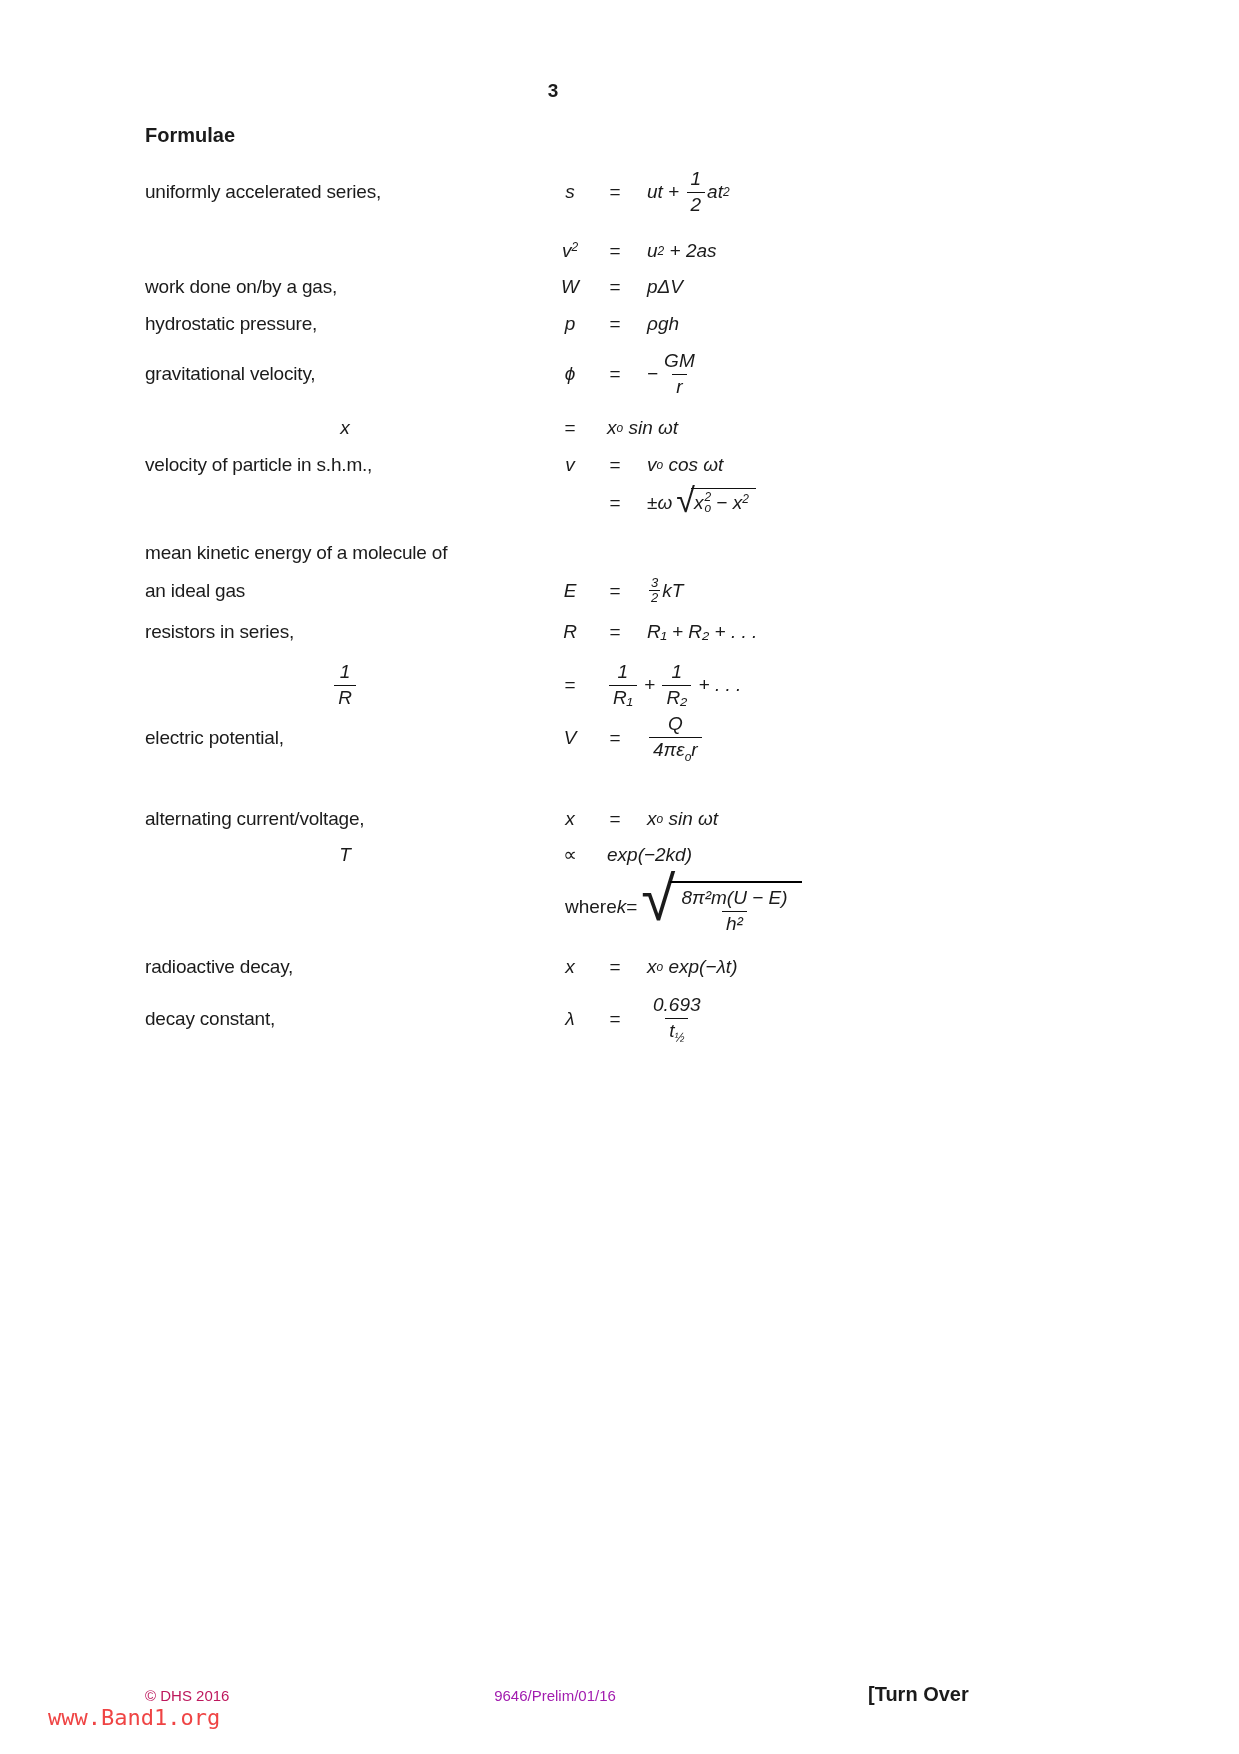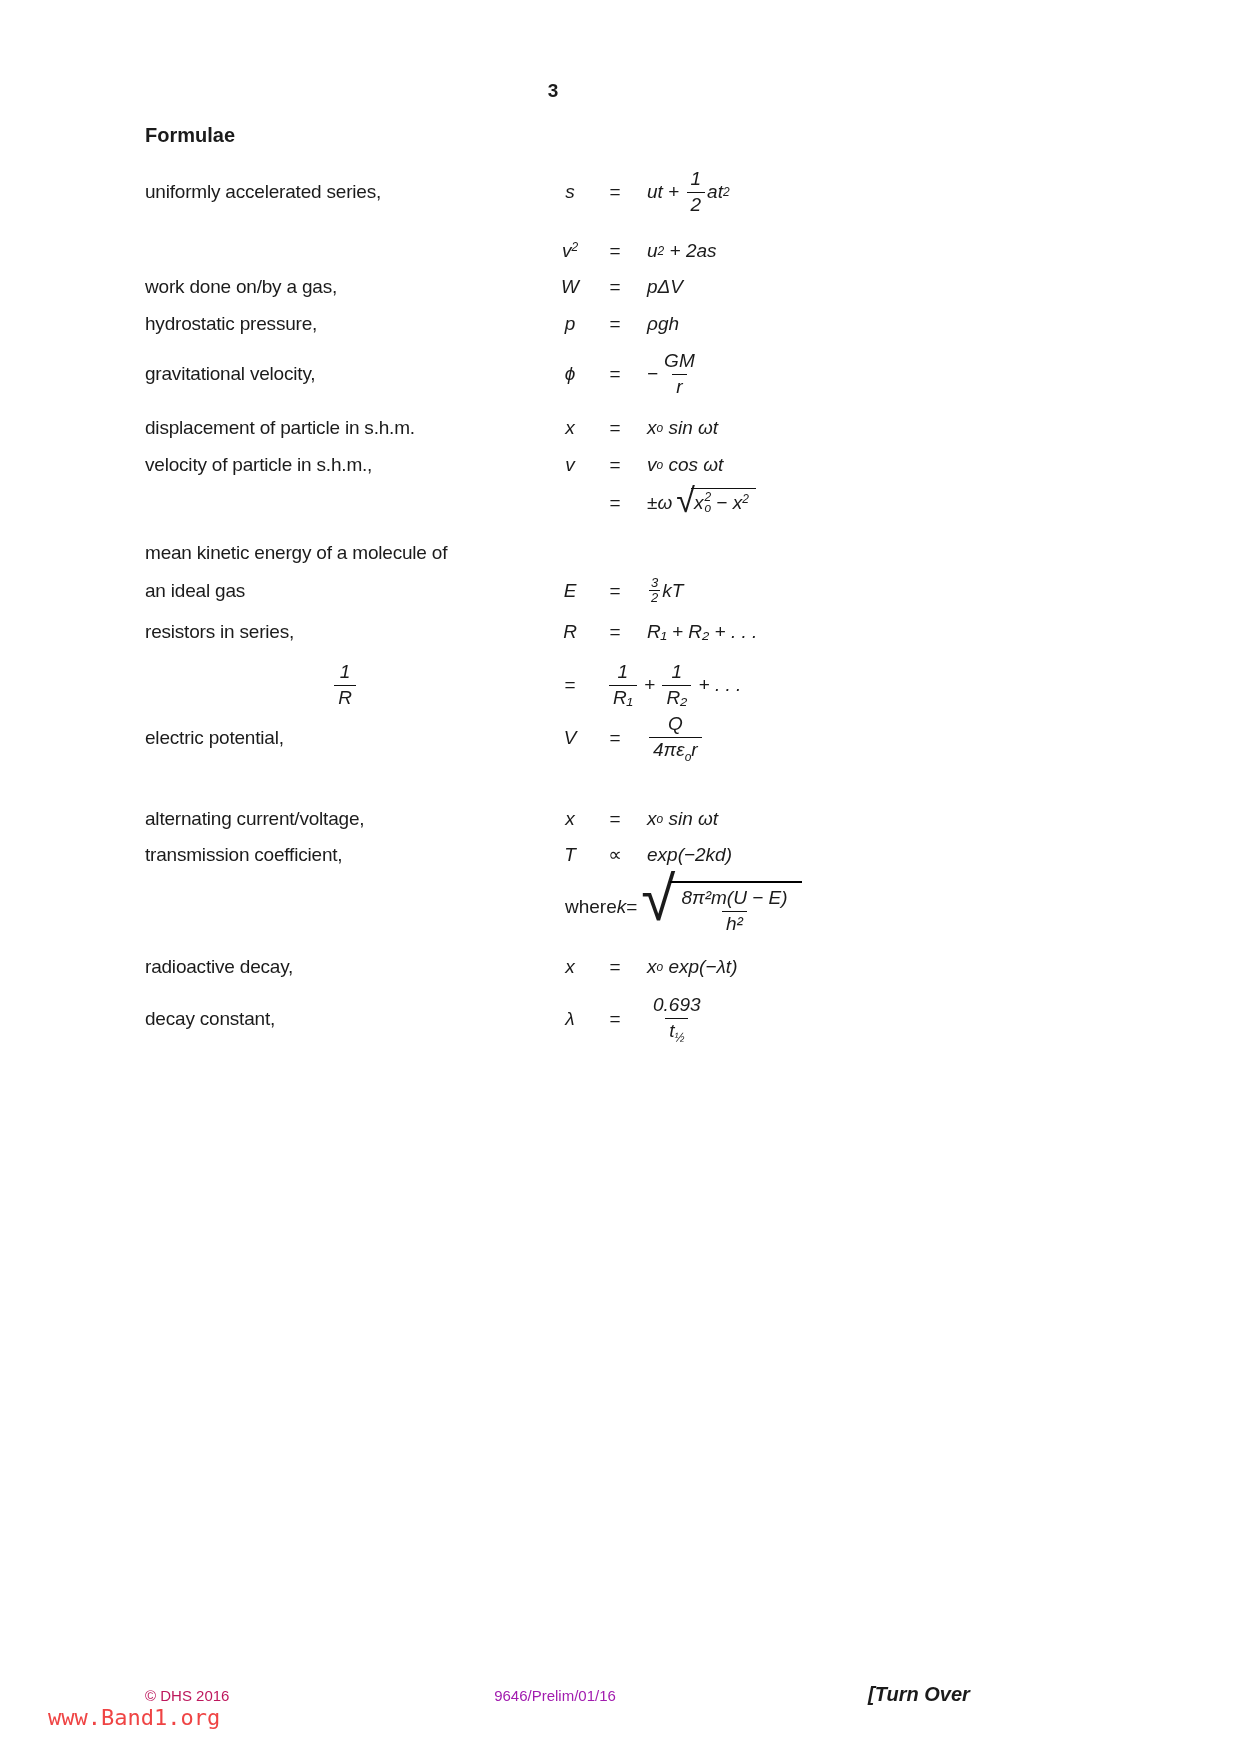--- a/index.html
+++ b/index.html
@@ -28,21 +28,21 @@
   .sqrt{display:inline-flex;align-items:flex-start;margin-left:4px;}
   .rad{font-size:34px;line-height:1;font-style:normal;margin:-5px -4px 0 0;}
   .sqc{border-top:1.8px solid #111;padding:3px 7px 0 3px;display:inline-flex;align-items:flex-start;}
   .sqrt-big{display:inline-flex;align-items:flex-start;margin-left:4px;}
   .rad-big{font-size:62px;line-height:1;font-style:normal;margin:-10px -5px 0 0;font-weight:300;}
   .sqc-big{border-top:2px solid #000000;margin-top:3px;padding:4px 8px 0 5px;display:inline-flex;}
   .whererow{position:absolute;left:565px;display:flex;align-items:center;}
   .wheretxt{font-size:19px;font-style:normal;}
   .footer-copy{position:absolute;top:1687px;left:145px;font-size:15px;color:#be185d;}
   .footer-code{position:absolute;top:1687px;left:555px;transform:translateX(-50%);font-size:15px;color:#a21caf;}
-  .footer-turn{position:absolute;top:1683px;left:868px;font-size:20px;font-weight:bold;font-style:italic;}
+  .footer-turn{position:absolute;top:1683px;left:868px;font-size:20px;font-weight:bold;}
   .watermark{position:absolute;top:1705px;left:48px;font-size:22px;
              font-family:"DejaVu Sans Mono","Liberation Mono",monospace;color:#ef4444;}
 </style>
 </head>
 <body>
 
 <div id="page">
 
   <div class="pagenum">3</div>
   <div class="heading">Formulae</div>
@@ -96,21 +96,20 @@
     <div class="rhs">
       <span class="m">−</span>
       <span class="frac">
         <span class="num">GM</span>
         <span class="den">r</span>
       </span>
     </div>
   </div>
 
   <div class="row" style="top:417px">
-    <div class="lbl">displacement of particle in s.h.m.</div>
     <div class="sym m">x</div>
     <div class="rel">=</div>
     <div class="rhs">
       <span class="m">x</span><sub class="ss">o</sub><span class="m"> sin ωt</span>
     </div>
   </div>
 
   <div class="row" style="top:454px">
     <div class="lbl">velocity of particle in s.h.m.,</div>
     <div class="sym m">v</div>
@@ -206,21 +205,20 @@
   <div class="row" style="top:808px">
     <div class="lbl">alternating current/voltage,</div>
     <div class="sym m">x</div>
     <div class="rel">=</div>
     <div class="rhs">
       <span class="m">x</span><sub class="ss">o</sub><span class="m"> sin ωt</span>
     </div>
   </div>
 
   <div class="row" style="top:843px">
-    <div class="lbl">transmission coefficient,</div>
     <div class="sym m">T</div>
     <div class="rel">∝</div>
     <div class="rhs"><span class="m">exp(−2kd)</span></div>
   </div>
 
   <div class="whererow" style="top:878px">
     <span class="wheretxt">where </span>
     <span class="m">k</span>
     <span class="wheretxt"> = </span>
     <span class="sqrt-big">

